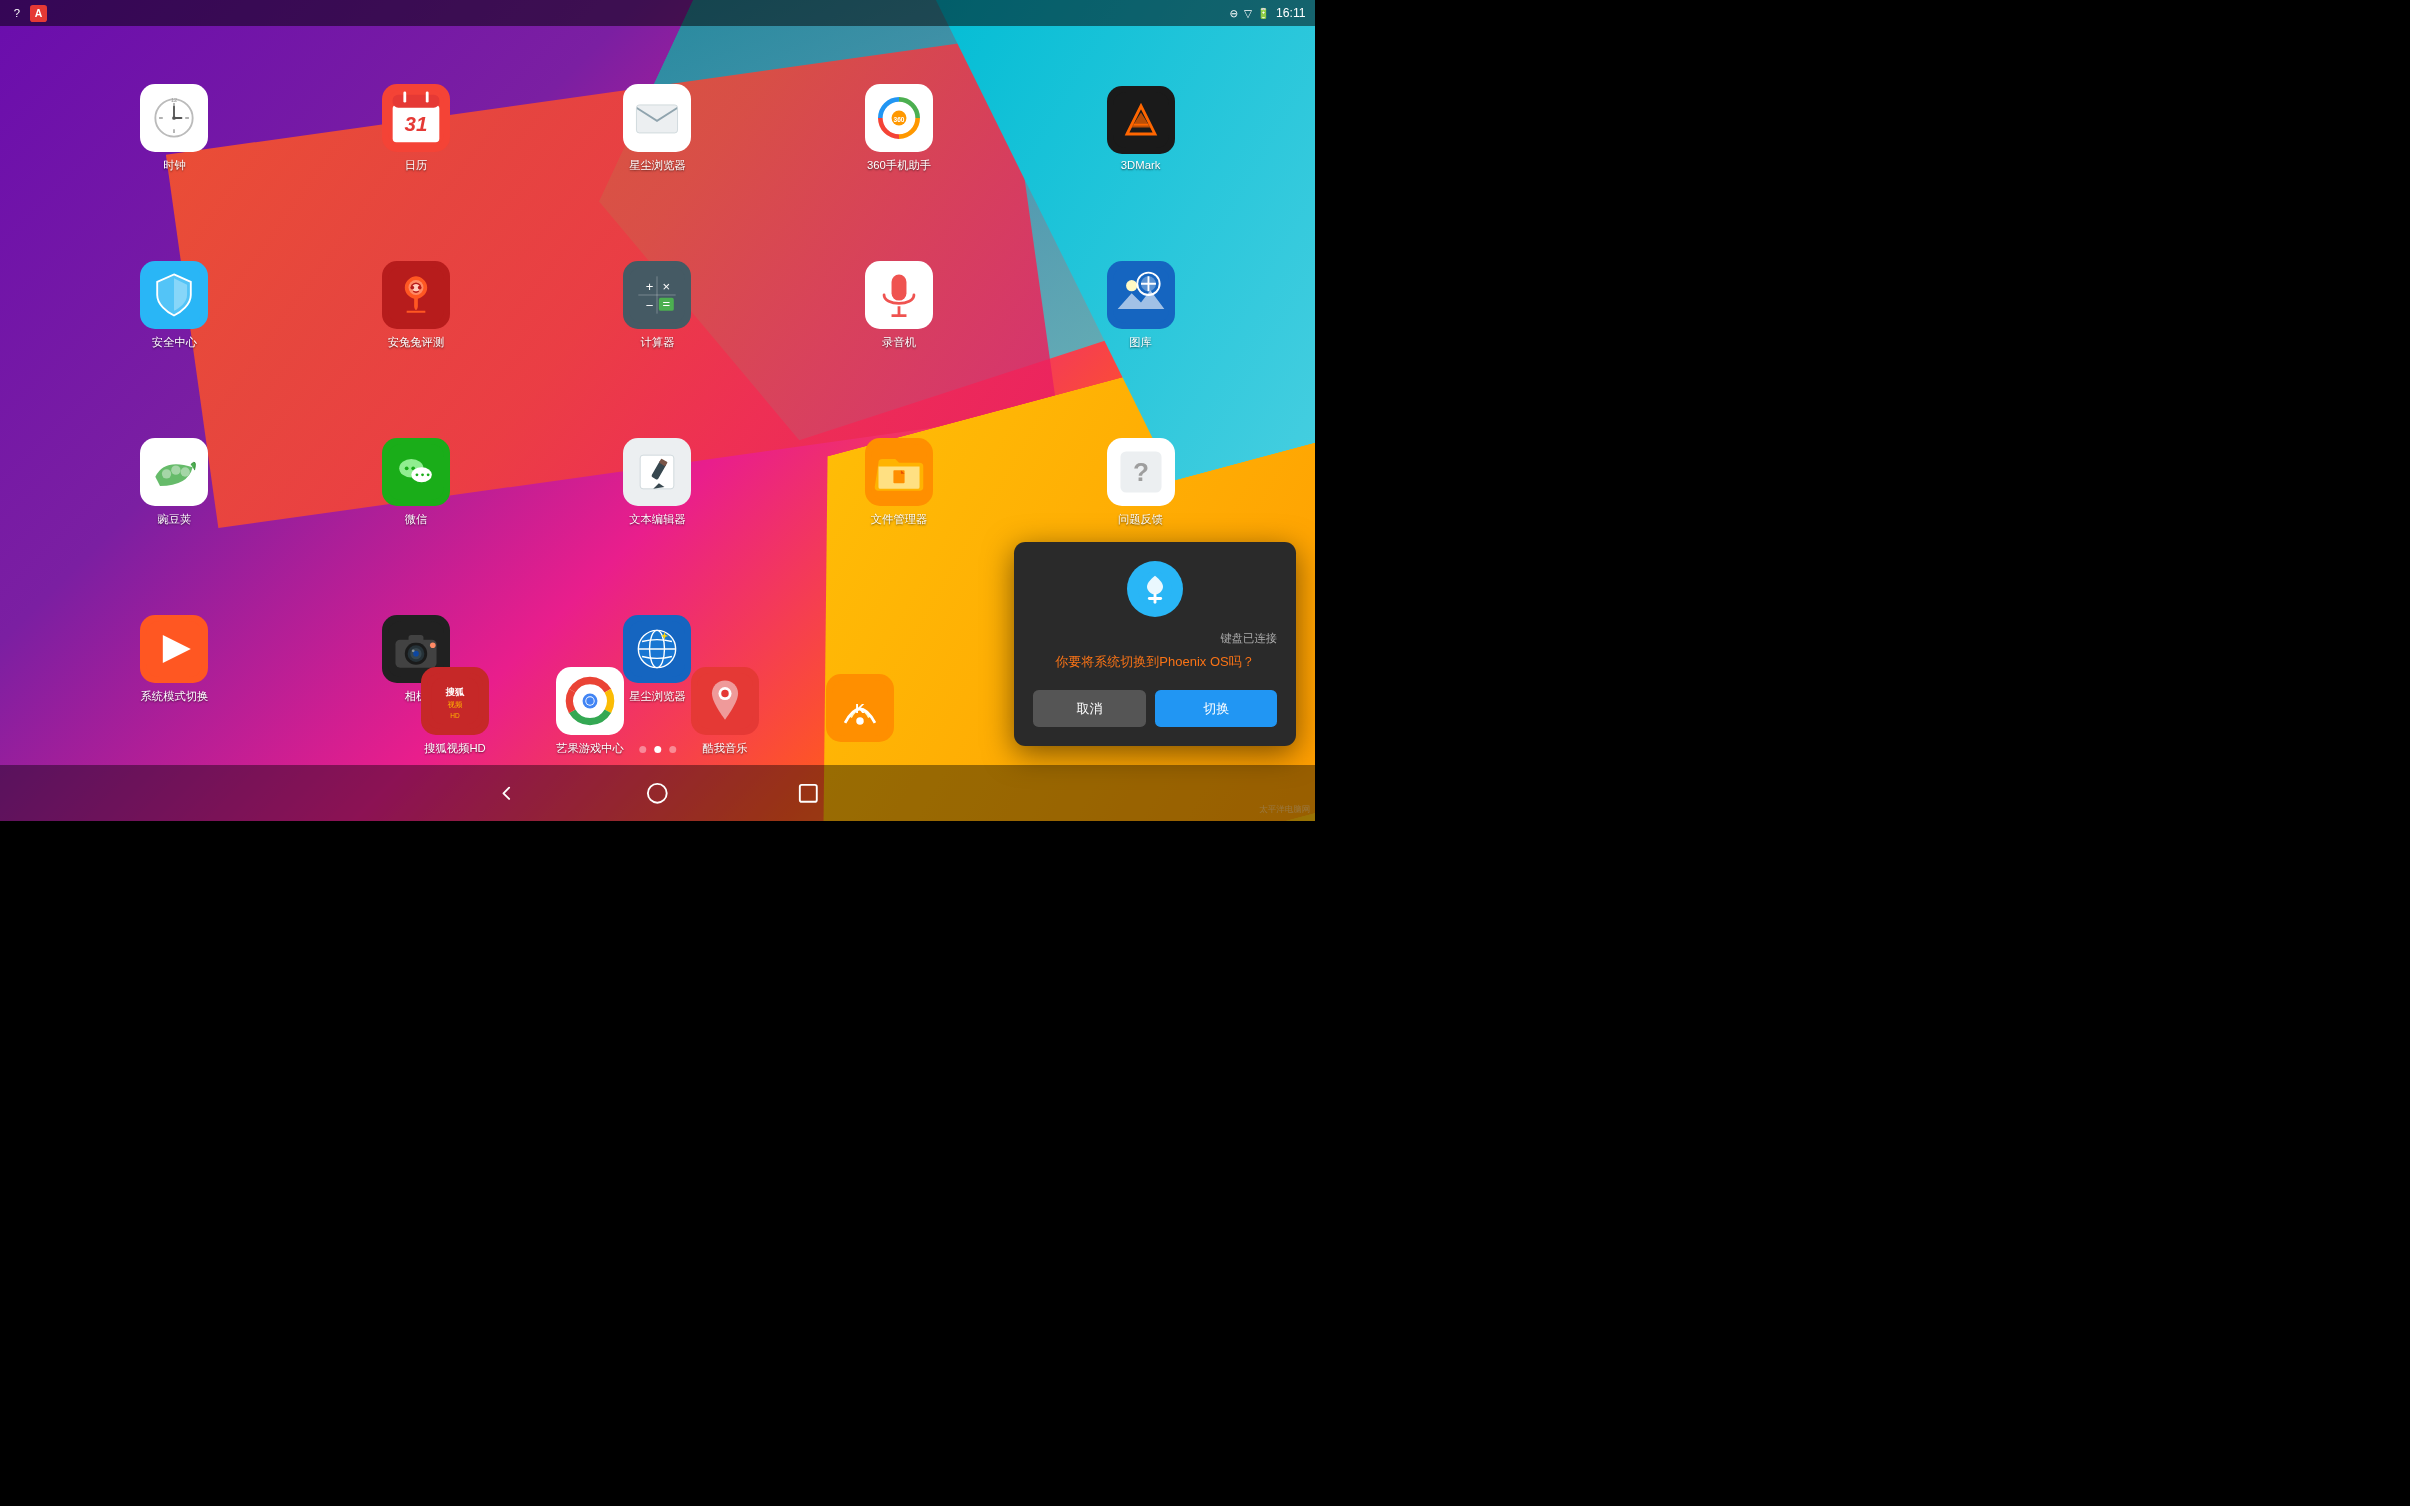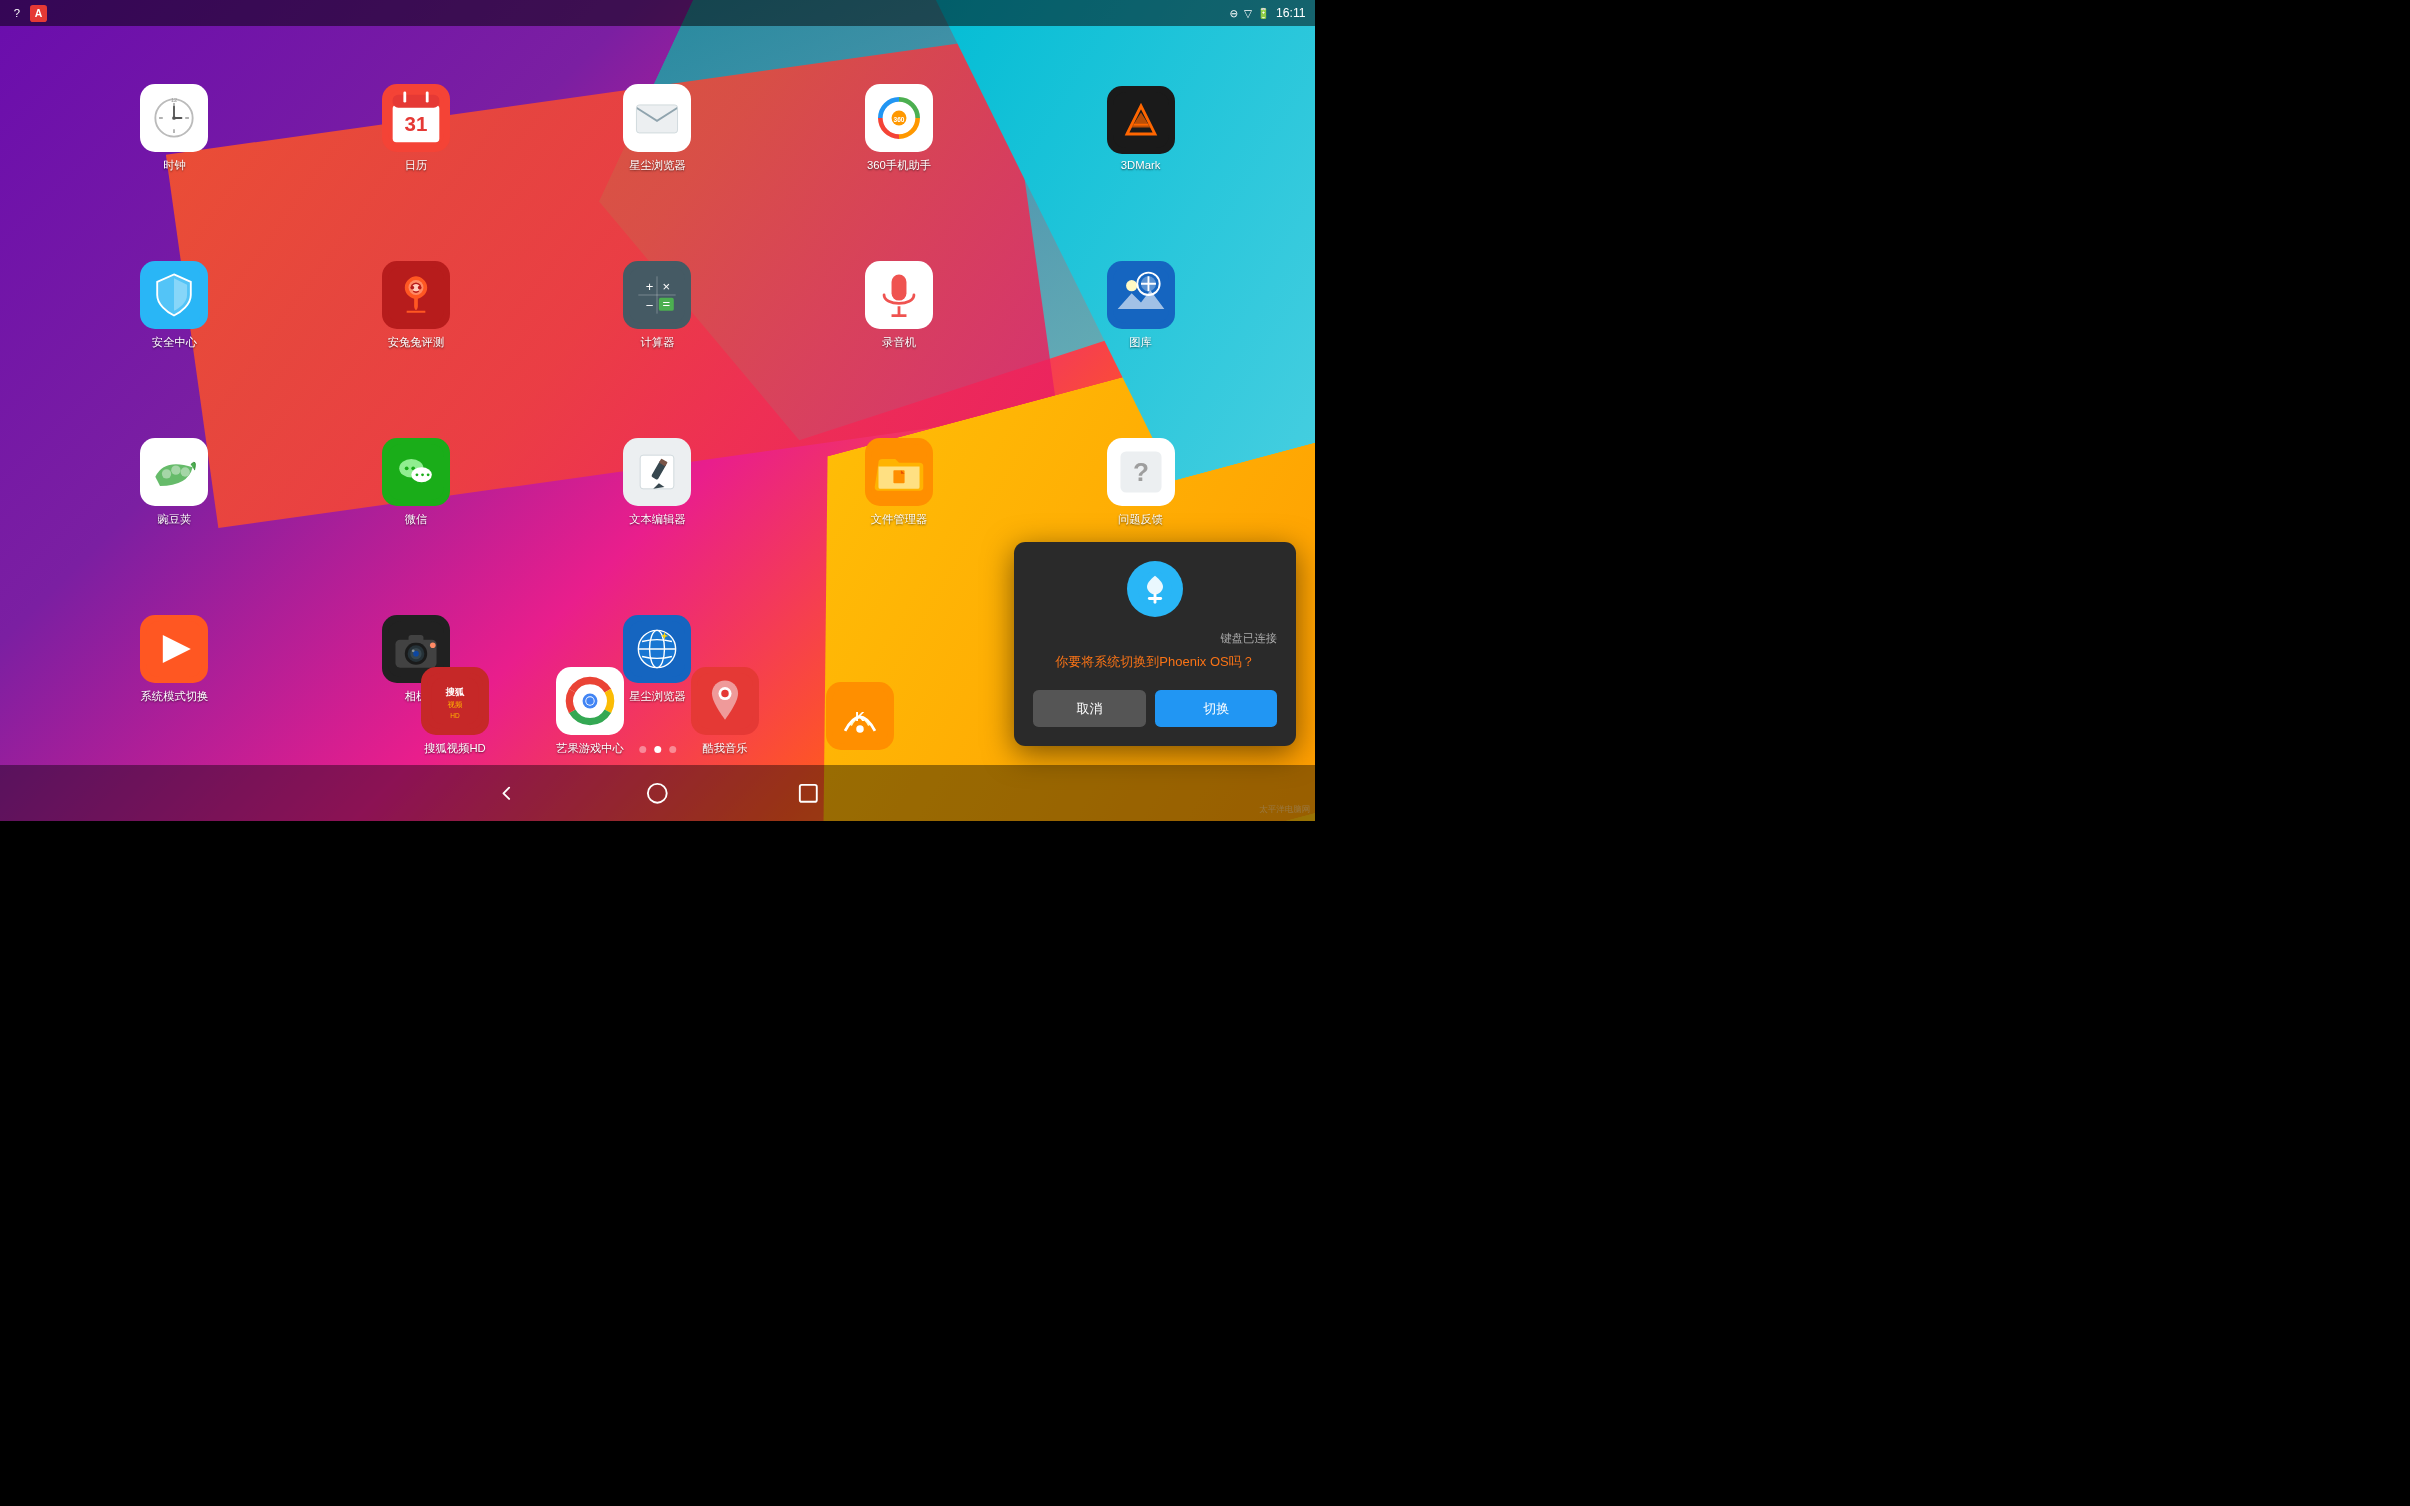--- a/index.html
+++ b/index.html
@@ -161,20 +161,21 @@
     .icon-clock {
       background: white;
       border-radius: 15px;
     }
 
     .icon-calendar {
       background: #f44336;
       border-radius: 15px;
       color: #000000;
       font-weight: bold;
+      font-style: italic;
     }
 
     .icon-email {
       background: white;
       border-radius: 15px;
     }
 
     .icon-360 {
       background: white;
       border-radius: 15px;
@@ -691,21 +692,21 @@
       </svg>
     </div>
     <span class="app-label">星尘浏览器</span>
   </div>
 
   <div class="grid-empty"></div>
   <div class="grid-empty"></div>
 
 </div>
 
-<div style="position:absolute; bottom:58px; left:0; right:0; display:flex; align-items:flex-end; justify-content:center; gap:13px; padding: 0 56px;">
+<div style="position:absolute; bottom:58px; left:0; right:0; display:flex; align-items:center; justify-content:center; gap:13px; padding: 0 56px;">
 
   <div class="app-item" style="width:122px;">
     <div class="app-icon icon-sohu">
       <svg width="56" height="56" viewBox="0 0 60 60" style="font-size:28px">
         <rect width="60" height="60" rx="14" fill="#c62828"></rect>
         <rect x="5" y="5" width="50" height="50" rx="12" fill="#c62828"></rect>
 
         <text x="30" y="24" text-anchor="middle" font-size="10" font-weight="bold" fill="white">搜狐</text>
         <text x="30" y="36" text-anchor="middle" font-size="8" fill="#ffb300">视频</text>
         <text x="30" y="48" text-anchor="middle" font-size="7" fill="#ffb300">HD</text>

